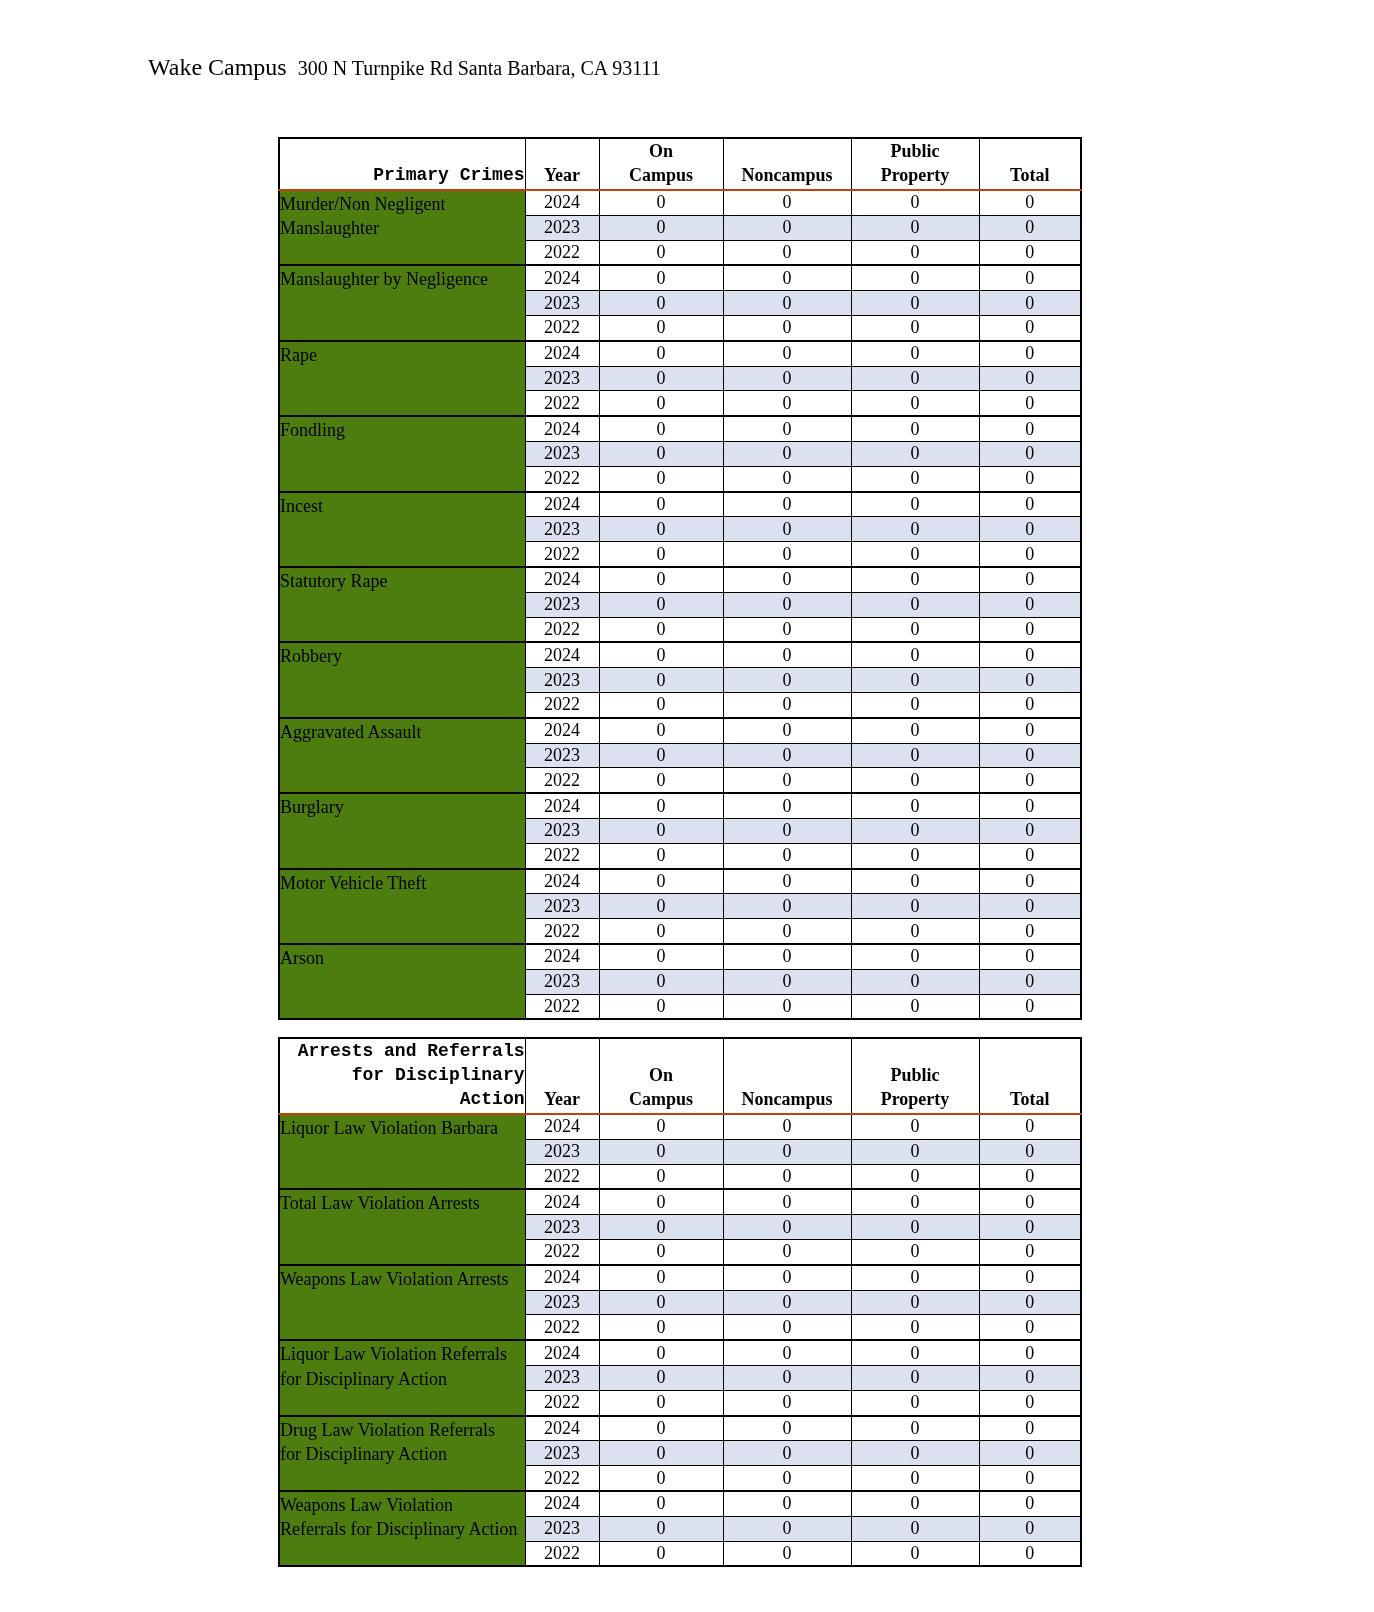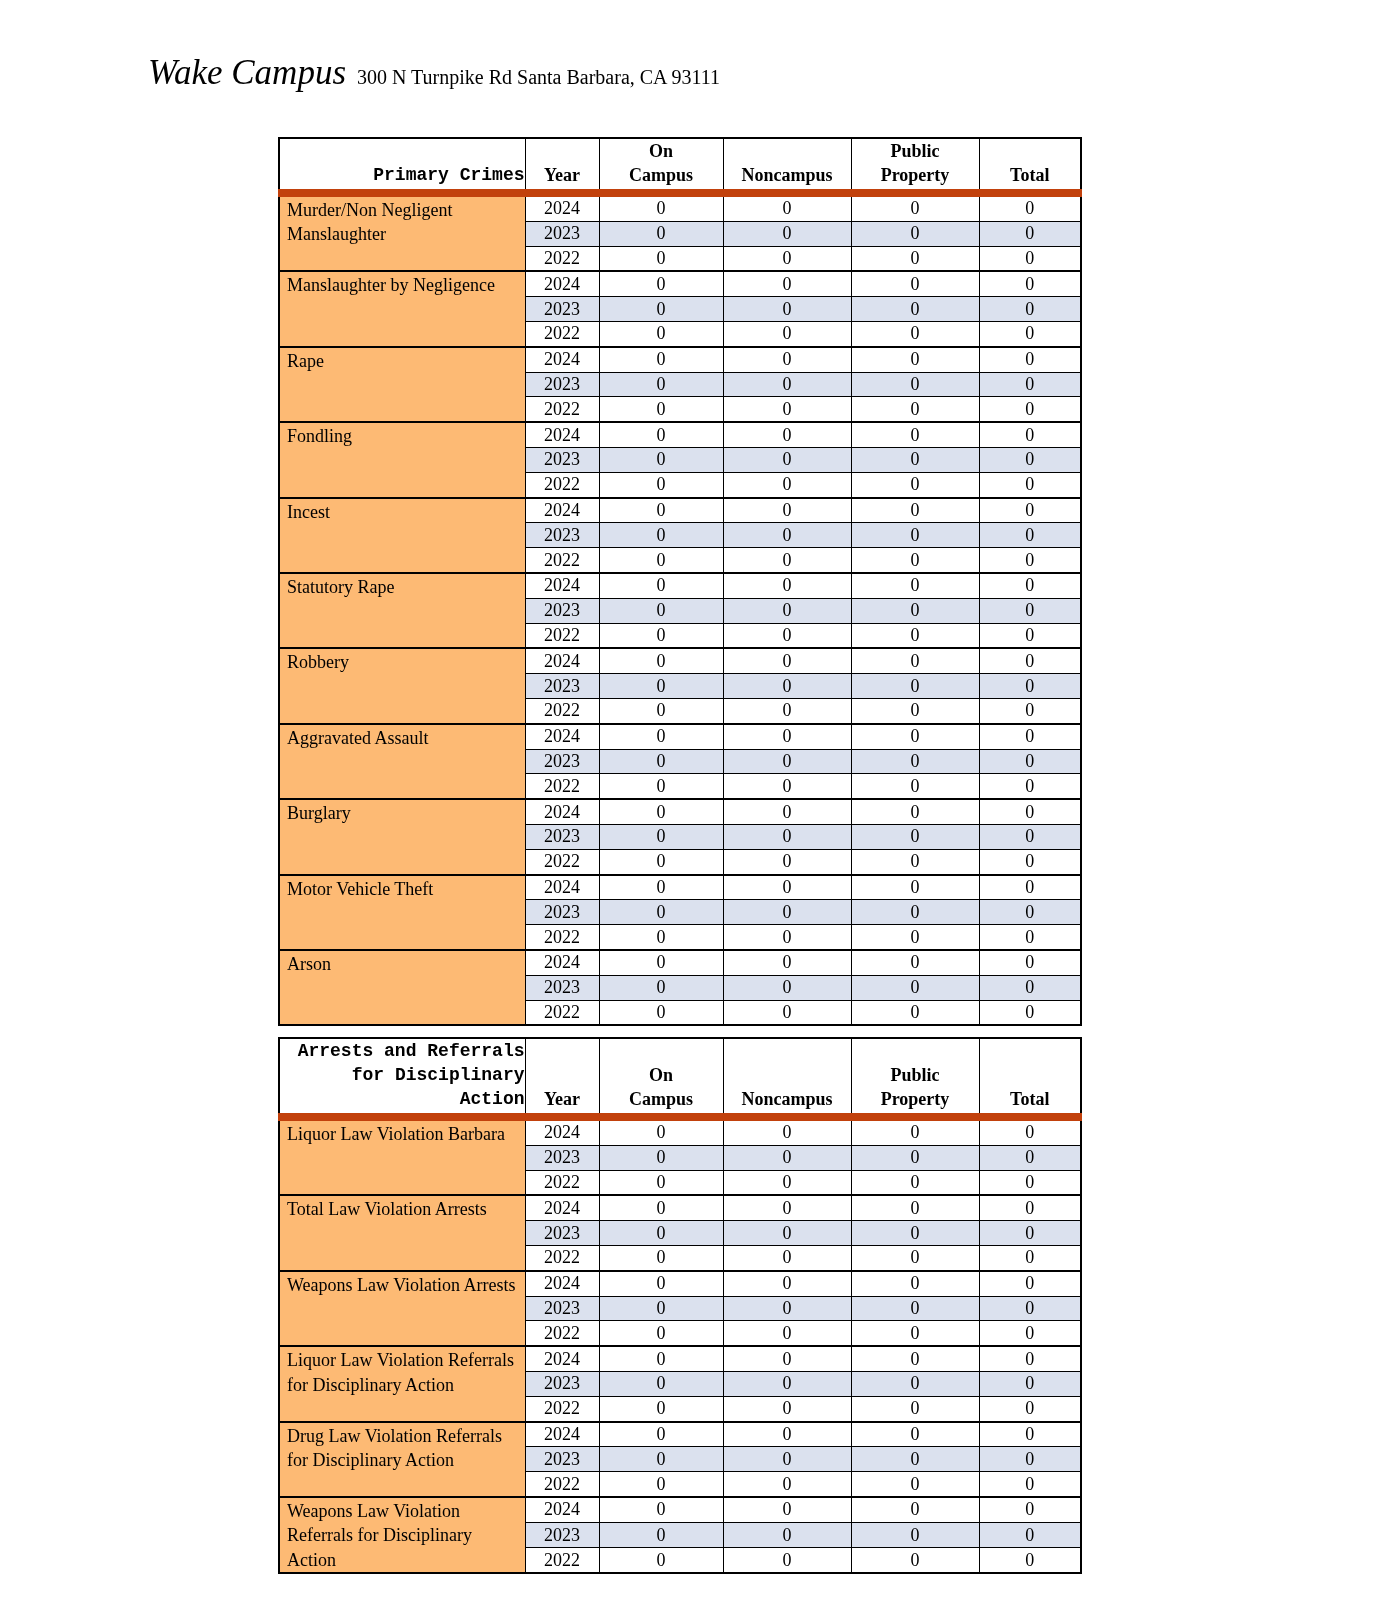--- a/index.html
+++ b/index.html
@@ -18,21 +18,21 @@
   }
   .title-row {
     position: absolute;
     left: 148px;
     top: 54px;
     display: flex;
     align-items: baseline;
     gap: 11px;
     white-space: nowrap;
   }
-  .campus-name { font-size: 35px; line-height: 1.1; font-style: italic; }
+  .campus-name { font-size: 24px; line-height: 1.1; }
   .campus-address { font-size: 20px; line-height: 1.1; }
 
   table.stats {
     position: absolute;
     left: 278px;
     width: 802px;
     border-collapse: collapse;
     table-layout: fixed;
     border: 2px solid #000;
   }
@@ -43,44 +43,43 @@
     border: 1px solid #000;
     font-size: 18px;
     padding: 0;
     overflow: hidden;
   }
   table.stats thead th {
     font-weight: bold;
     vertical-align: bottom;
     text-align: center;
     white-space: pre-line;
-    border-bottom: 8px solid #c2410c;
+    border-bottom: 2px solid #c2410c;
     height: 47px;
     padding-bottom: 2px;
     line-height: 24px;
   }
   table.stats thead th.cat-head {
     text-align: right;
     padding-left: 7px;
     font-family: Liberation Mono, monospace;
   }
   table.stats td {
     text-align: center;
     height: 23.8px;
     line-height: 23px;
     vertical-align: middle;
   }
   table.stats td.cat {
     text-align: left;
     vertical-align: top;
-    padding-left: 7px;
     padding-right: 6px;
     padding-top: 1px;
     line-height: 24.4px;
-    background: #fdba74;
+    background: #4d7c0f;
   }
   table.stats tr.shaded td { background: #dbe1ee; }
   table.stats .group-start { border-top: 2px solid #000; }
 </style>
 </head>
 <body>
 
 <div class="page">
 
   <div class="title-row">

